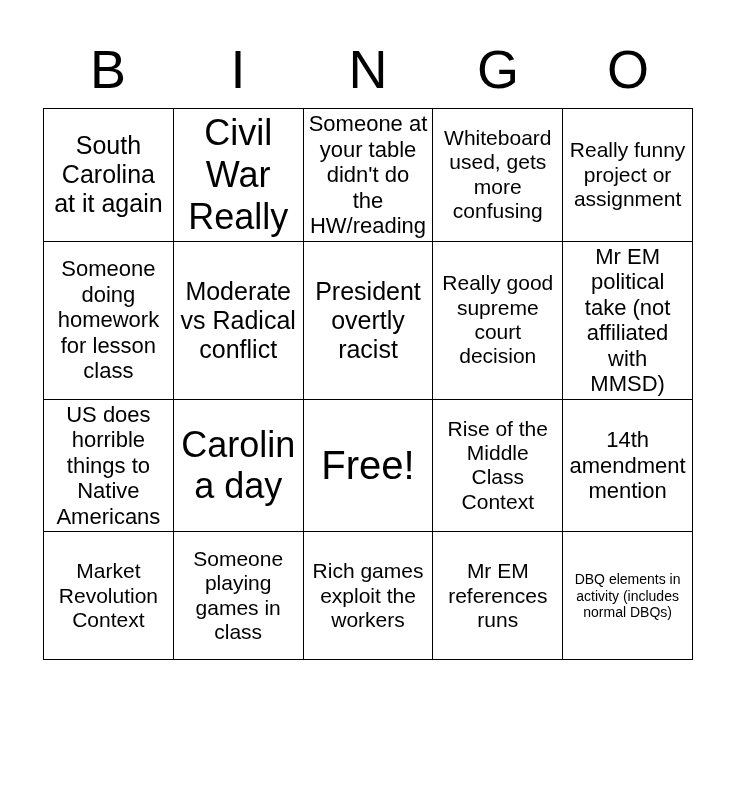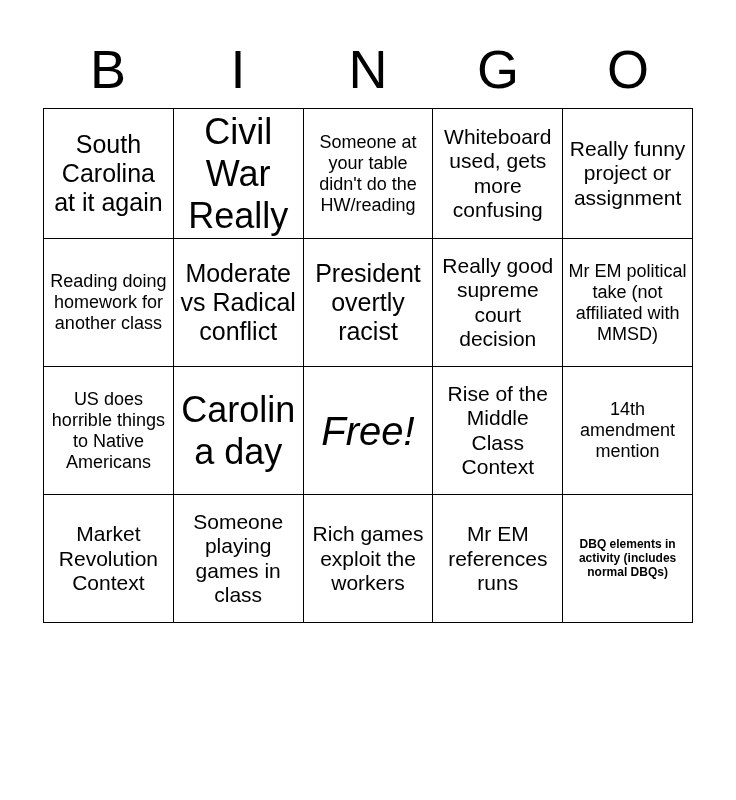--- a/index.html
+++ b/index.html
@@ -49,23 +49,23 @@
     vertical-align: middle;
     padding: 2px 5px;
     box-sizing: border-box;
     line-height: 1.16;
     word-wrap: break-word;
   }
   
   .fs-xl { font-size: 36px; }
   .fs-lg { font-size: 25px; margin-top: 8px; }
   .fs-md { font-size: 21px; }
-  .fs-sm { font-size: 18px; }
-  .fs-xs { font-size: 12px; font-weight: bold; }
-  .free-cell { font-size: 40px; font-style: italic; }
+  .fs-sm { font-size: 22px; }
+  .fs-xs { font-size: 14px; }
+  .free-cell { font-size: 40px; }
 </style>
 </head>
 <body>
 
 <div class="page">
 
   <div class="header">
     <div class="header-letter">B</div>
     <div class="header-letter">I</div>
     <div class="header-letter">N</div>
@@ -76,21 +76,21 @@
   <table class="card">
     <tbody>
       <tr>
         <td class="fs-lg">South Carolina at it again</td>
         <td class="fs-xl">Civil War Really</td>
         <td class="fs-sm">Someone at your table didn't do the HW/reading</td>
         <td class="fs-md">Whiteboard used, gets more confusing</td>
         <td class="fs-md">Really funny project or assignment</td>
       </tr>
       <tr>
-        <td class="fs-sm">Reading doing homework for another class</td>
+        <td class="fs-sm">Someone doing homework for lesson class</td>
         <td class="fs-lg">Moderate vs Radical conflict</td>
         <td class="fs-lg">President overtly racist</td>
         <td class="fs-md">Really good supreme court decision</td>
         <td class="fs-sm">Mr EM political take (not affiliated with MMSD)</td>
       </tr>
       <tr>
         <td class="fs-sm">US does horrible things to Native Americans</td>
         <td class="fs-xl">Carolina day</td>
         <td class="free-cell">Free!</td>
         <td class="fs-md">Rise of the Middle Class Context</td>

